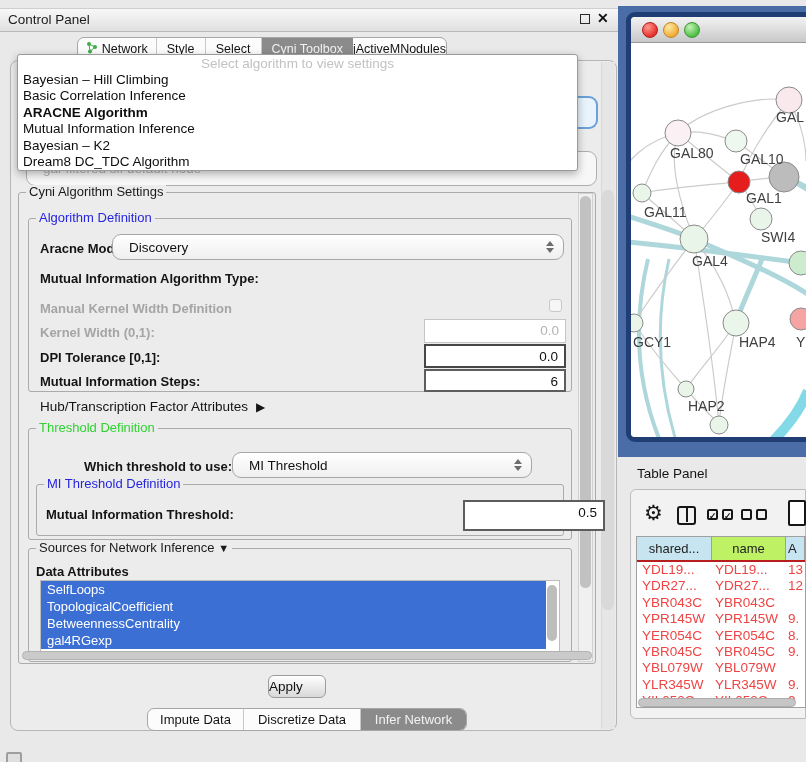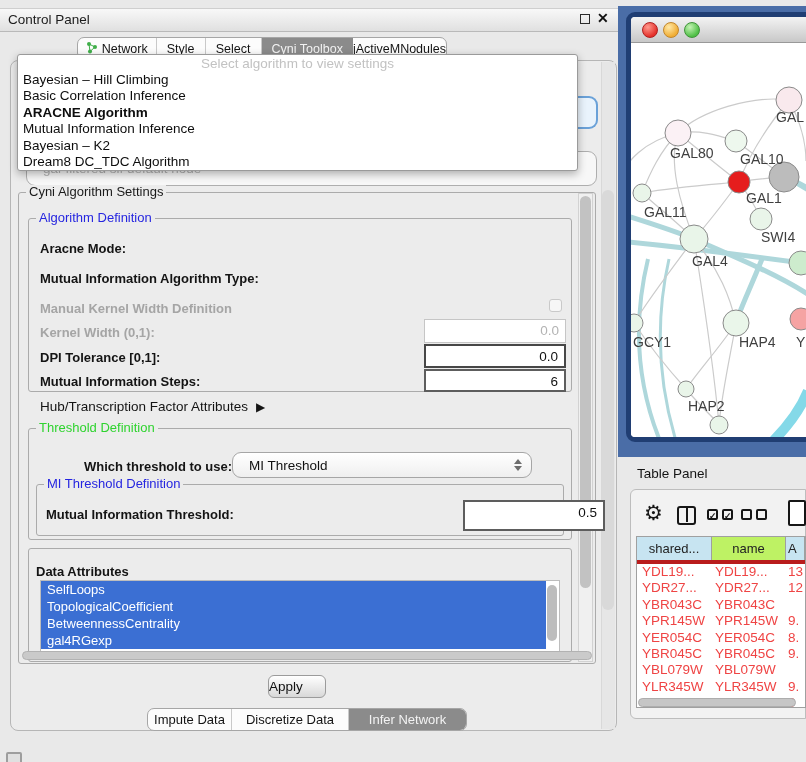--- a/index.html
+++ b/index.html
@@ -70,21 +70,21 @@
   
   .tp-title{left:637px;top:466px;font-size:13.5px;color:#141414;}
   .tp-box{left:630px;top:489px;width:176px;height:230px;background:#f2f2f2;border:1px solid #bdbdbd;border-radius:6px 0 0 6px;}
   .tp-gear{left:644px;top:501px;font-size:21px;color:#161616;}
   .tp-cols{left:677px;top:506px;width:19px;height:19px;border:2.5px solid #161616;border-radius:3px;}
   .tp-cols:after{content:"";position:absolute;left:6.5px;top:0;width:2.5px;height:14px;background:#161616;}
   .cb{width:11px;height:11px;border:2px solid #161616;border-radius:2px;font-size:9px;font-weight:bold;line-height:10px;text-align:center;color:#161616;box-sizing:border-box;}
   .cbrow{display:flex;gap:4px;}
   .tp-doc{left:788px;top:500px;width:18px;height:26px;border:2.5px solid #161616;border-radius:2px;background:#fff;}
   .tp-table{left:636px;top:536px;width:170px;height:172px;background:#fff;border:1px solid #a0a0a0;overflow:hidden;}
-  .tp-header{display:flex;height:23px;border-bottom:4px solid #b91c1c;}
+  .tp-header{display:flex;height:23px;border-bottom:2px solid #b91c1c;}
   .th{box-sizing:border-box;border-right:1px solid #9f9f9f;font-size:13px;color:#222;text-align:center;padding-top:4px;overflow:hidden;white-space:nowrap;}
   .th1{width:75px;background:#c7e4f1;}
   .th2{width:74px;background:#bef264;}
   .th3{flex:1;background:#c7e4f1;text-align:left;padding-left:2px;}
   .tr{display:flex;height:16.4px;}
   .td{box-sizing:border-box;font-size:13.5px;color:#ef4444;line-height:16.4px;overflow:hidden;white-space:nowrap;}
   .td1{width:75px;padding-left:5px;}
   .td2{width:74px;padding-left:3px;}
   .td3{flex:1;padding-left:2px;}
   .tp-hscroll{left:638px;top:698px;width:158px;height:9px;background:#c6c6c6;border:1px solid #adadad;border-radius:5px;z-index:3;}
@@ -148,20 +148,27 @@
 
   <div class="abs group" style="left:18px;top:192px;width:578px;height:472px;"></div>
   <div class="abs legend" style="left:26px;top:185px;">Cyni Algorithm Settings</div>
   <div class="abs inner-sb"></div>
   <div class="abs inner-sb-thumb"></div>
 
   <div class="abs group" style="left:28px;top:218px;width:544px;height:174px;"></div>
   <div class="abs legend leg-blue" style="left:36px;top:211px;">Algorithm Definition</div>
 
   <div class="abs glabel" style="left:40px;top:241px;">Aracne Mode:</div>
+  <div class="abs combo" style="left:112px;top:234px;width:452px;height:26px;">
+    <span class="val">Discovery</span>
+    <span class="spin">
+        <span class="tri-up"></span>
+        <span class="tri-dn"></span>
+      </span>
+  </div>
 
   <div class="abs glabel" style="left:40px;top:271px;">Mutual Information Algorithm Type:</div>
 
   <div class="abs glabel dis" style="left:40px;top:301px;">Manual Kernel Width Definition</div>
   <div class="abs checkbox" style="left:549px;top:299px;"></div>
 
   <div class="abs glabel dis" style="left:40px;top:325px;">Kernel Width (0,1):</div>
   <div class="abs field f-dis" style="left:424px;top:319px;width:142px;height:24px;">0.0</div>
 
   <div class="abs glabel" style="left:40px;top:350px;">DPI Tolerance [0,1]:</div>
@@ -186,35 +193,39 @@
         <span class="tri-dn"></span>
       </span>
   </div>
 
   <div class="abs group" style="left:36px;top:484px;width:528px;height:52px;"></div>
   <div class="abs legend leg-blue" style="left:44px;top:477px;">MI Threshold Definition</div>
   <div class="abs glabel" style="left:46px;top:507px;">Mutual Information Threshold:</div>
   <div class="abs field f-en2" style="left:420px;top:500px;width:142px;height:31px;margin-left:43px;">0.5</div>
 
   <div class="abs group" style="left:28px;top:548px;width:544px;height:114px;"></div>
+  <div class="abs legend" style="left:36px;top:541px;">
+    <span>Sources for Network Inference</span>
+    <span style="font-size:11px;">▼</span>
+  </div>
   <div class="abs glabel" style="left:36px;top:564px;">Data Attributes</div>
 
   <div class="abs attrlist">
     <div class="attr-item">SelfLoops</div>
     <div class="attr-item">TopologicalCoefficient</div>
     <div class="attr-item">BetweennessCentrality</div>
     <div class="attr-item">gal4RGexp</div>
     <div class="attr-sb-thumb"></div>
   </div>
   <div class="abs hscroll"></div>
 
   <div class="abs applybtn">Apply</div>
 
   <div class="abs btabstrip">
-    <div class="tabseg" style="width:84px;font-size:13px;">
+    <div class="tabseg" style="width:96px;font-size:13px;">
         <span>Impute Data</span>
       </div>
     <div class="tabseg" style="width:117px;font-size:13px;">
         <span>Discretize Data</span>
       </div>
     <div class="tabseg sel" style="flex:1;font-size:13px;">
         <span>Infer Network</span>
       </div>
   </div>
 

